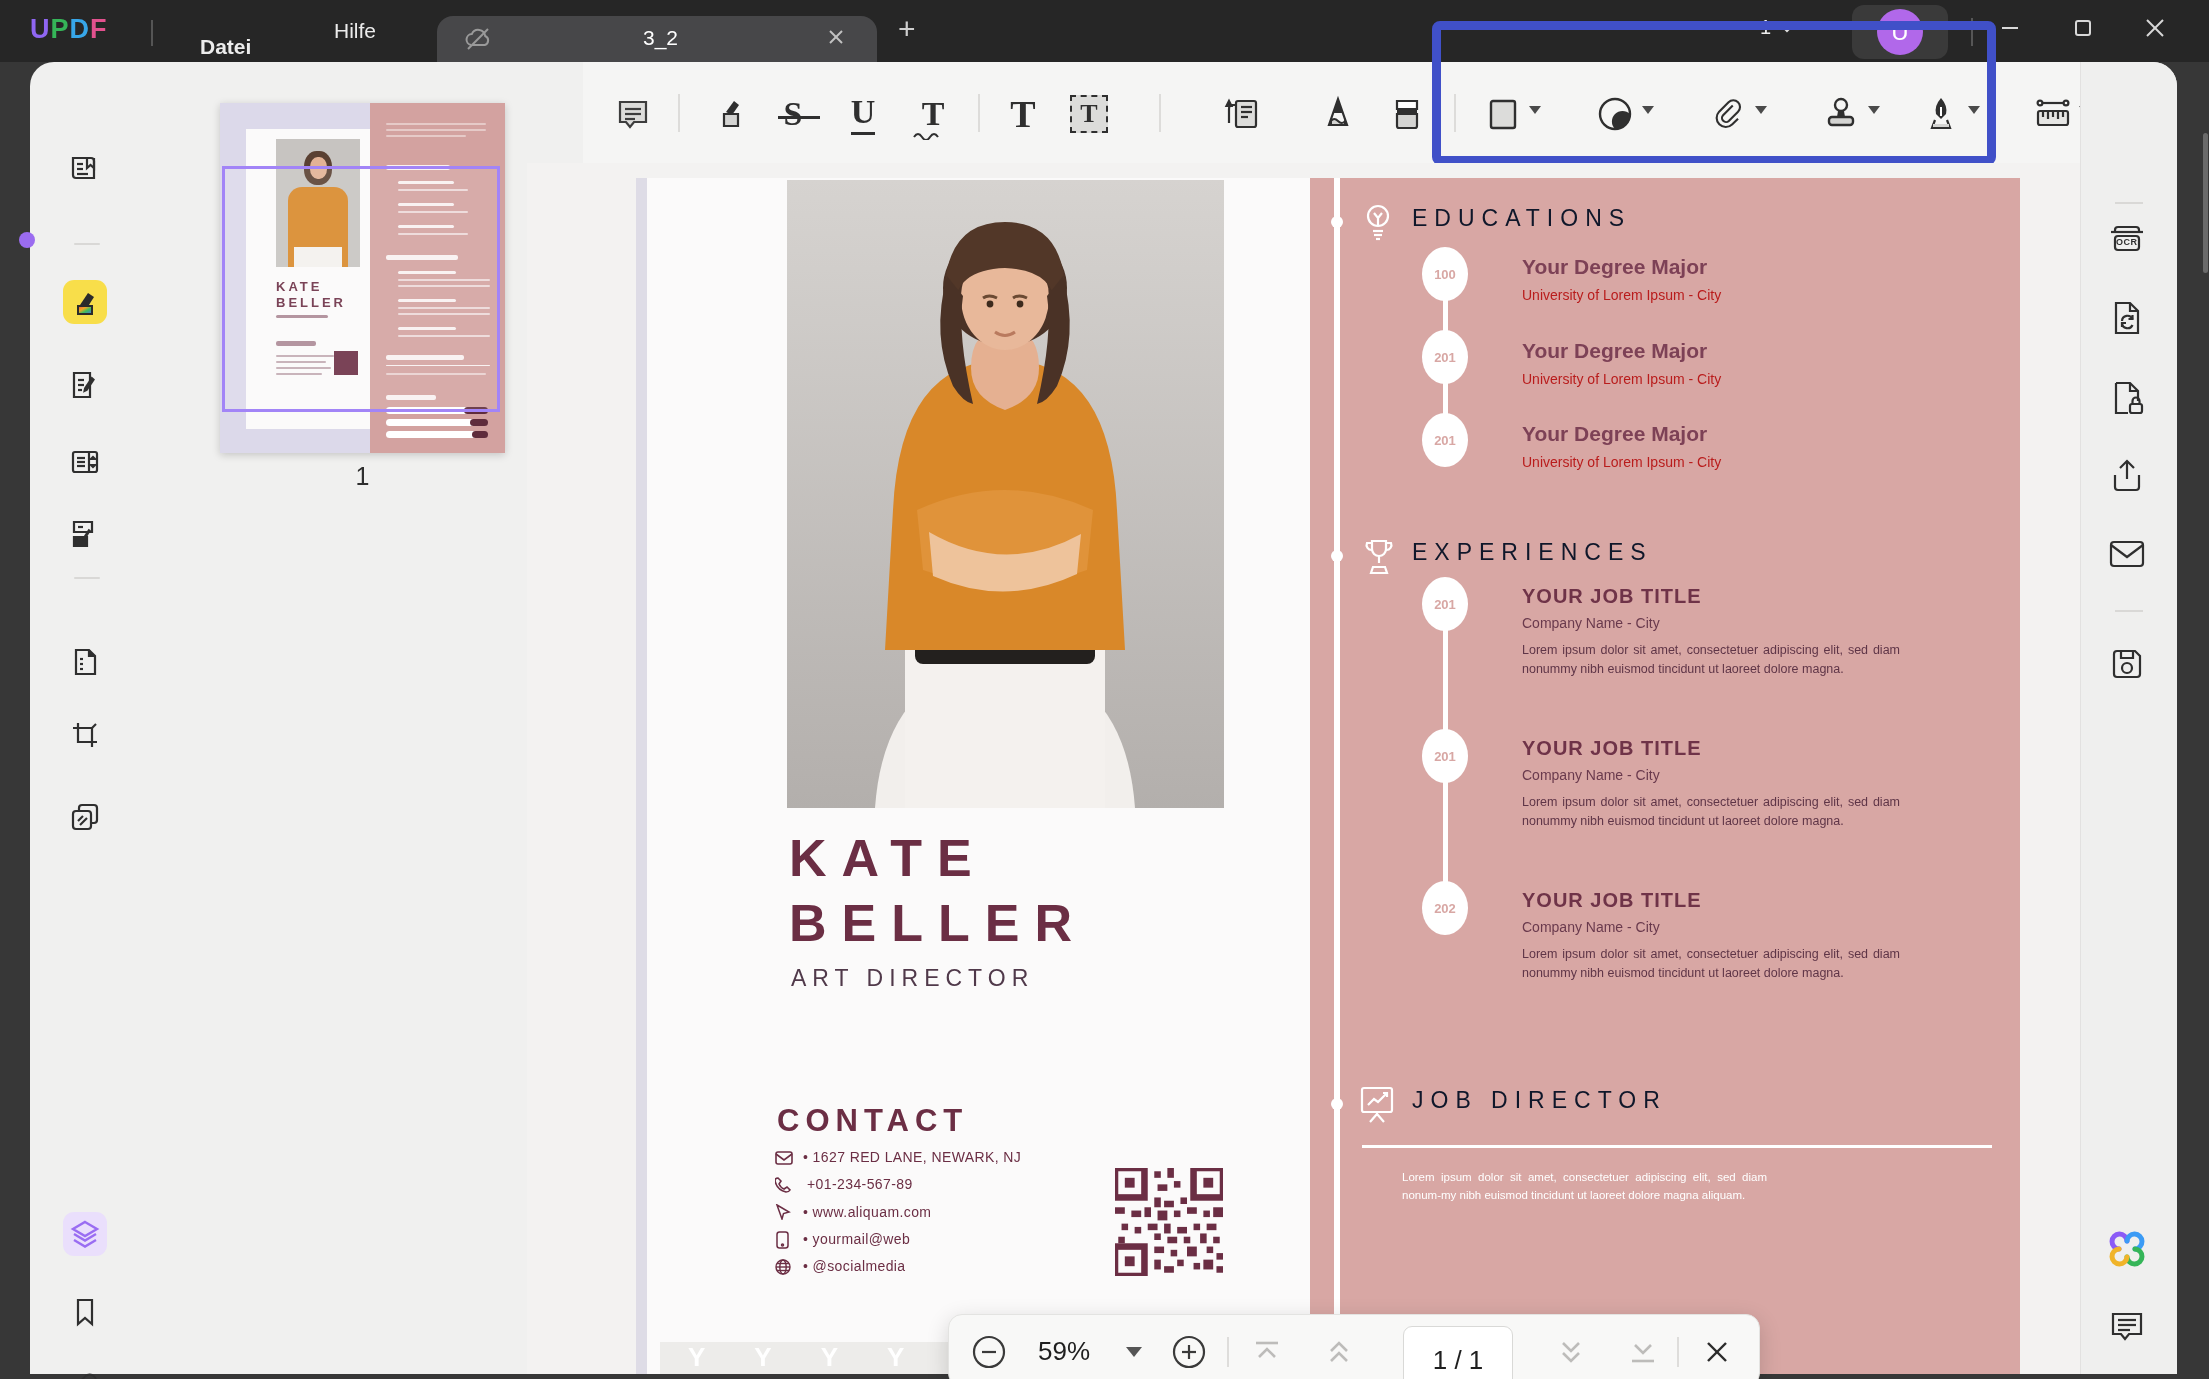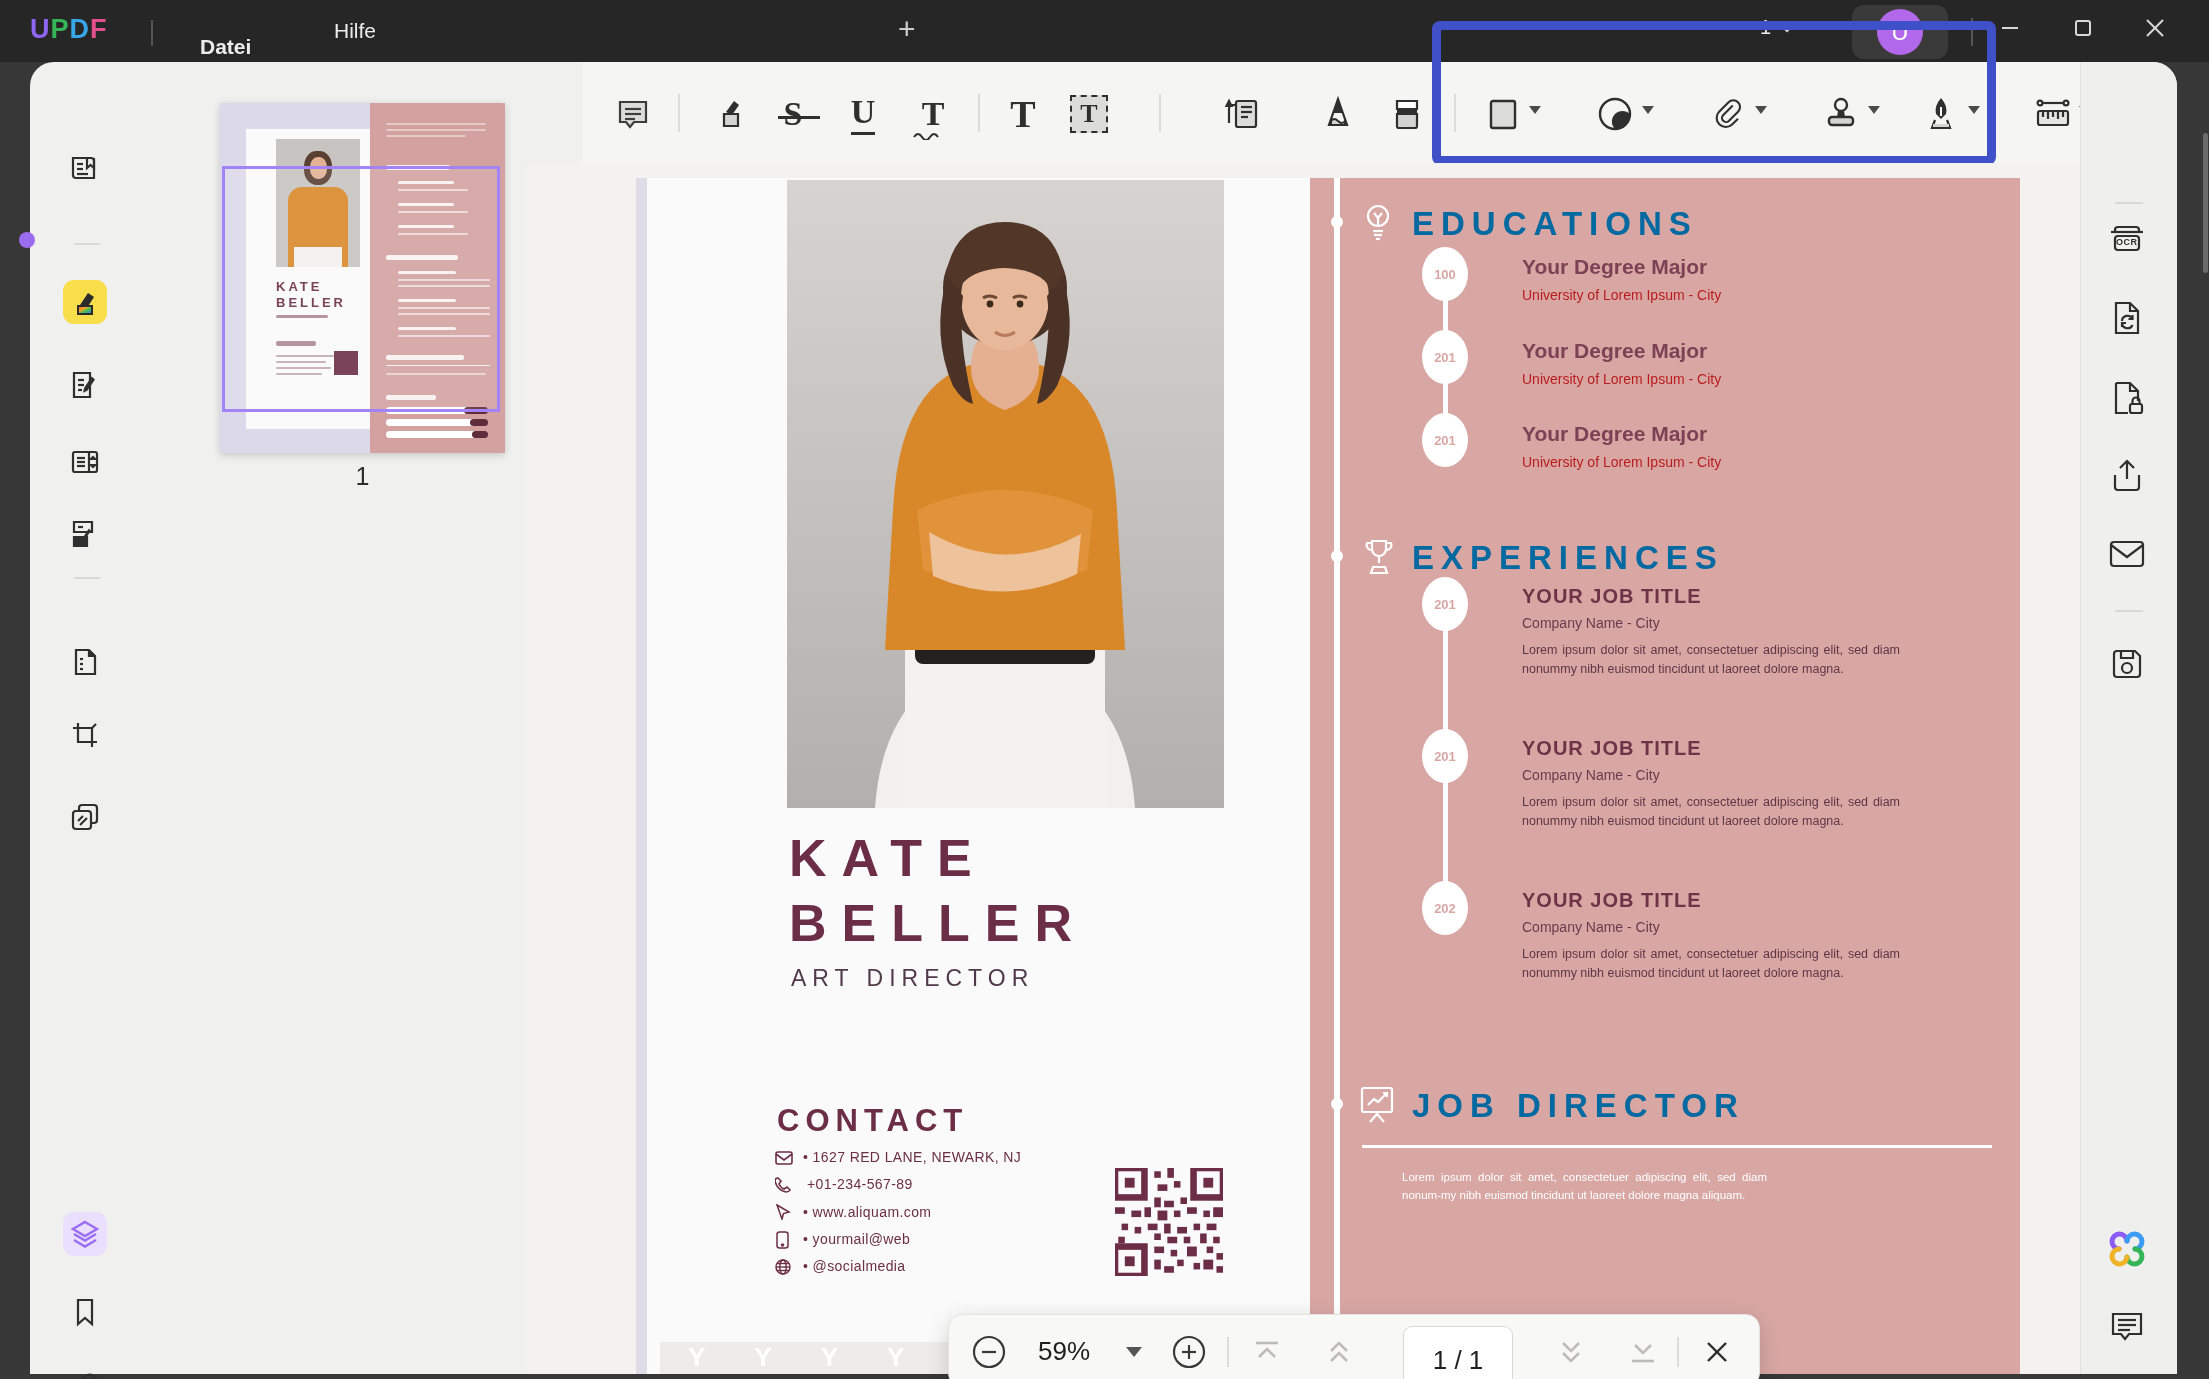--- a/index.html
+++ b/index.html
@@ -46,21 +46,21 @@
   .mini-pinkline { position:absolute; background:rgba(107,46,68,.55); border-radius:2px; }
   #thumb-label { position:absolute; left:190px; top:400px; width:285px; text-align:center;
                  font-size:25px; color:#2e2e2e; }
 
   
   #viewport { position:absolute; left:497px; top:101px; width:1553px; height:1211px;
               background:#f3f2f1; overflow:hidden; }
   #page-white { position:absolute; left:120px; top:15px; width:663px; height:1196px; background:#fbfafa; }
   #page-lav { position:absolute; left:109px; top:15px; width:11px; height:1196px; background:#dedce6; }
   #page-pink { position:absolute; left:783px; top:15px; width:710px; height:1196px; background:#d8a7a4; }
-  .sec-head { position:absolute; color:#0369a1; font-weight:700; font-size:33px; letter-spacing:7px; }
+  .sec-head { position:absolute; color:#0f172a; font-weight:400; font-size:23px; letter-spacing:7px; }
   .tl-dot { position:absolute; width:12px; height:12px; border-radius:50%; background:#fff; }
   .yr-circle { position:absolute; width:46px; height:54px; border-radius:50%; background:#fff;
                color:#d8a7a4; font-size:13px; font-weight:700; display:flex; align-items:center;
                justify-content:center; overflow:hidden; }
   .deg-title { position:absolute; color:#7d4156; font-size:21px; font-weight:600; }
   .deg-sub { position:absolute; color:#b91c1c; font-size:14px; }
   .job-title { position:absolute; color:#6f3348; font-size:20px; font-weight:700; letter-spacing:1px; }
   .job-sub { position:absolute; color:#6a3a4d; font-size:14px; }
   .job-para { position:absolute; color:#5f3547; font-size:12.5px; line-height:1.52; width:378px;
               text-align:justify; }
@@ -88,20 +88,35 @@
   <div class="abs" style="left:30px;top:14px;display:flex;">
     <span class="logo-letter" style="color:#8f66f2">U</span>
     <span class="logo-letter" style="color:#35b558">P</span>
     <span class="logo-letter" style="color:#37a6e8">D</span>
     <span class="logo-letter" style="color:#e2518e">F</span>
   </div>
   <div class="abs" style="left:151px;top:20px;width:2px;height:26px;background:#555;"></div>
   <div class="abs menu-item" style="left:186px;top:16px;font-weight:bold;">Datei</div>
   <div class="abs menu-item" style="left:320px;top:0;">Hilfe</div>
 
+  <div id="tab">
+    <span class="abs" style="left:26px;top:10px;">
+      <svg width="30" height="26" viewBox="0 0 30 26" fill="none" stroke="#9a9a9a" stroke-width="2">
+        <path d="M8 19 a5.5 5.5 0 0 1 .8-10.9 a7 7 0 0 1 13.4 1.9 a4.8 4.8 0 0 1 -.4 9 H9"></path>
+        <line x1="5" y1="23" x2="25" y2="3"></line>
+      </svg>
+    </span>
+    <span class="abs tab-title" style="left:206px;top:10px;">3_2</span>
+    <span class="abs" style="left:388px;top:10px;">
+      <svg width="22" height="22" viewBox="0 0 22 22" stroke="#c2c2c2" stroke-width="2">
+          <line x1="5" y1="5" x2="17" y2="17"></line>
+          <line x1="17" y1="5" x2="5" y2="17"></line>
+        </svg>
+    </span>
+  </div>
   <div class="abs" id="newtab" style="left:898px;top:12px;">+</div>
 
   <div class="abs" style="left:1760px;top:16px;color:#eee;font-size:20px;display:flex;align-items:center;gap:8px;">
     <span>1</span>
     <svg width="16" height="10" viewBox="0 0 16 10" fill="none" stroke="#ddd" stroke-width="2">
         <path d="M2 2 L8 8 L14 2"></path>
       </svg>
   </div>
   <div class="abs" style="left:1852px;top:5px;width:96px;height:54px;background:#3a3a3a;border-radius:12px;">
     <div class="abs" style="left:25px;top:4px;width:46px;height:46px;border-radius:50%;background:#b168ea;color:#fff;font-size:24px;display:flex;align-items:center;justify-content:center;">

